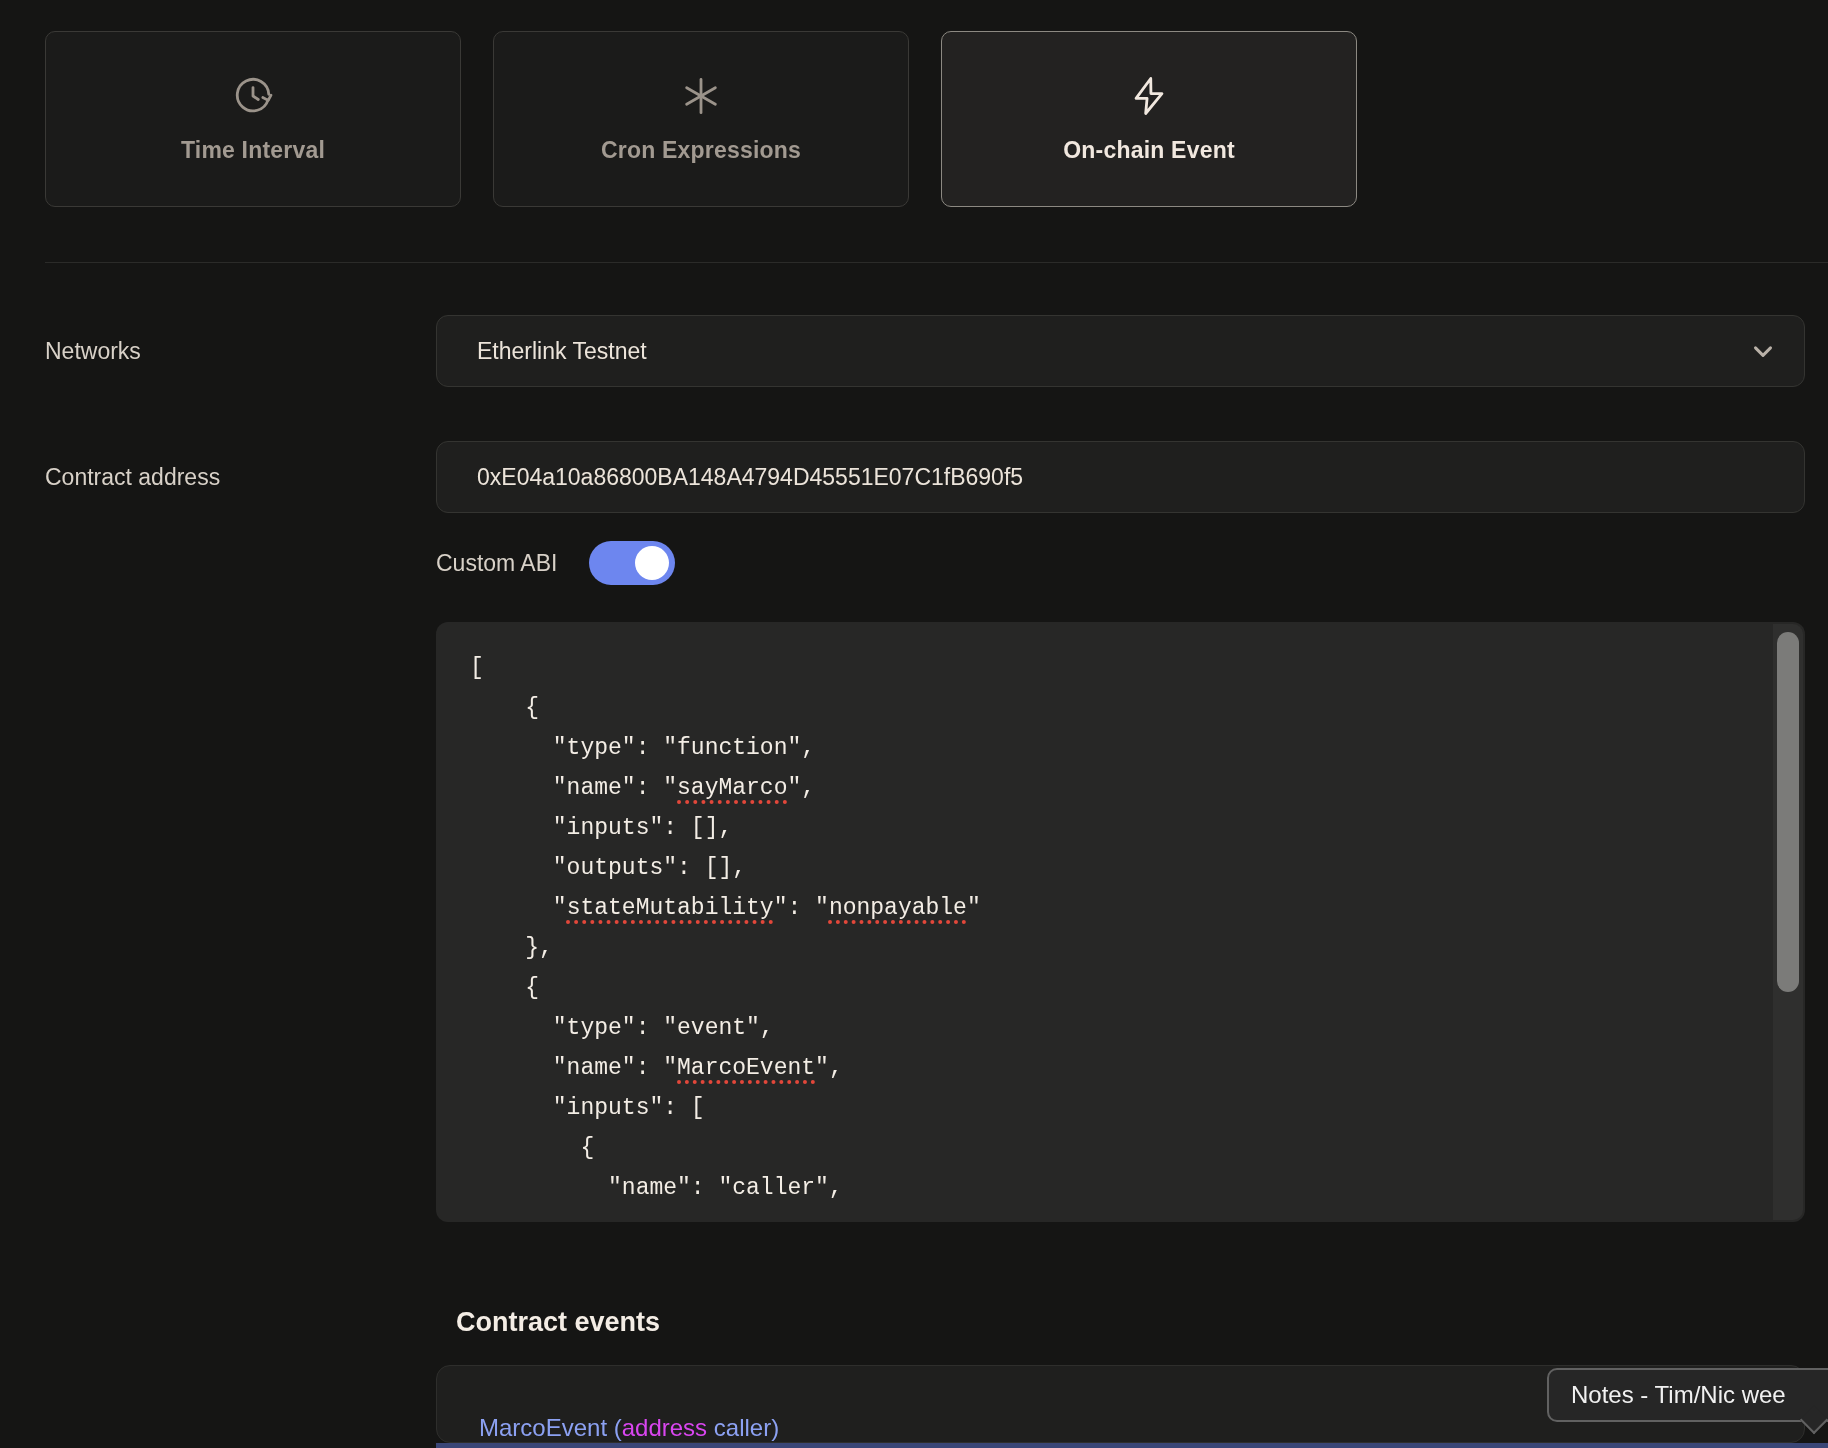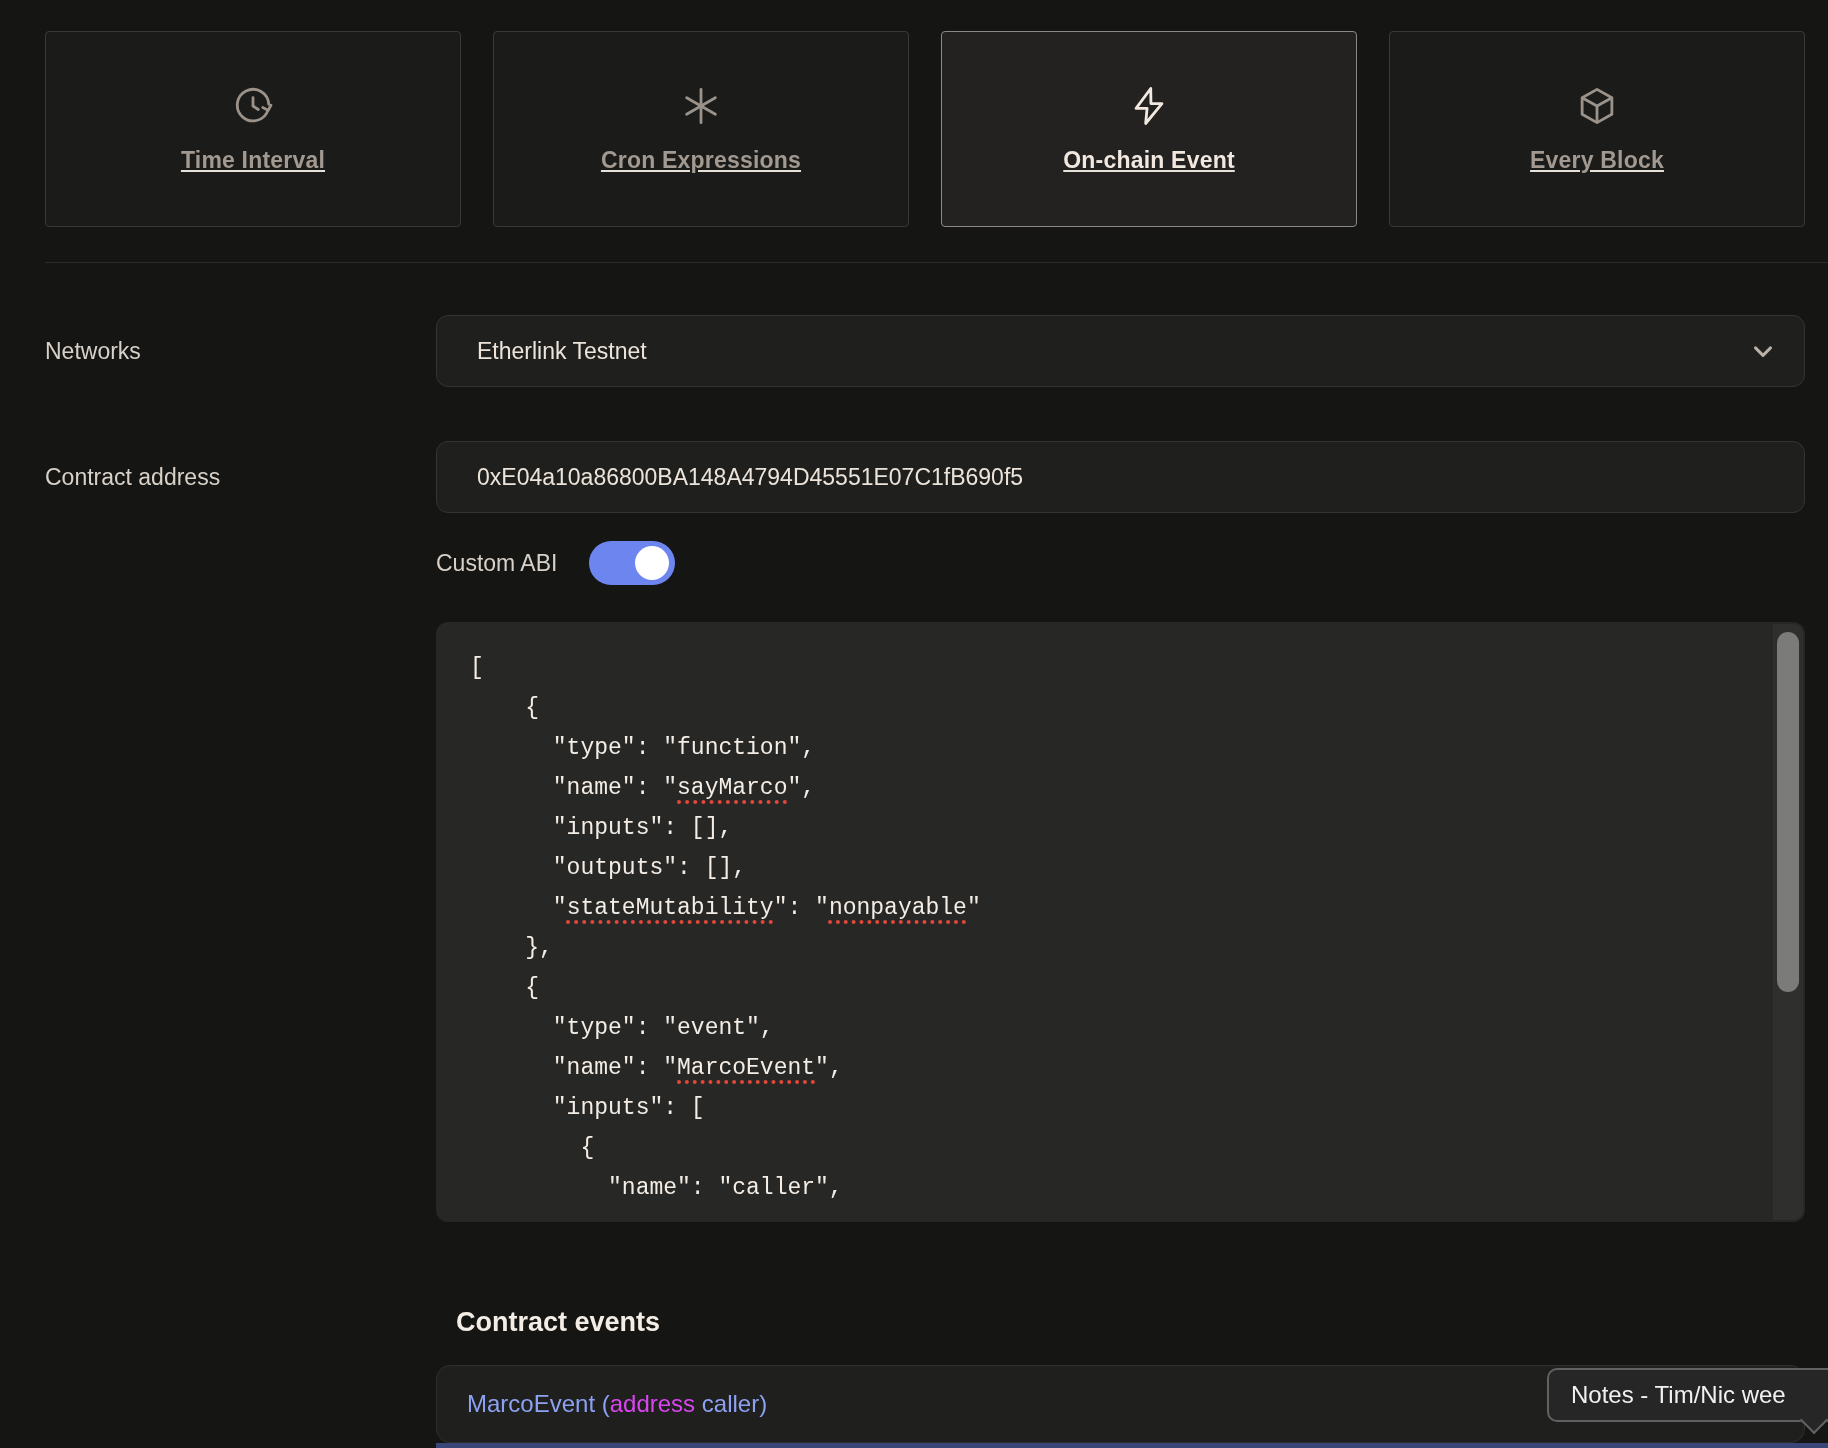--- a/index.html
+++ b/index.html
@@ -1,22 +1,22 @@
 <!DOCTYPE html>
 <html><head>
 <meta charset="utf-8">
 <style>
   * { margin:0; padding:0; box-sizing:border-box; }
   html,body { width:1828px; height:1448px; }
   body { background:#151514; font-family:"Liberation Sans", sans-serif; overflow:hidden; position:relative; color:#e8e1d8; }
 
   
   .cards { position:absolute; left:45px; top:31px; display:flex; gap:32px; }
-  .card { width:416px; height:196px; background:#1b1b1a; border:1px solid #3a3936; border-radius:4px;
-          display:flex; flex-direction:column; align-items:center; justify-content:center; gap:20px; cursor:pointer;text-decoration:underline; }
+  .card { width:416px; height:176px; background:#1b1b1a; border:1px solid #3a3936; border-radius:10px;
+          display:flex; flex-direction:column; align-items:center; justify-content:center; gap:20px; cursor:pointer; }
   .card .icon { width:42px; height:42px; color:#9b938a; display:flex; align-items:center; justify-content:center; }
   .card .label { font-size:23px; font-weight:600; color:#a29a91; letter-spacing:.2px; }
   .card.selected { background:#232221; border:1.5px solid #8c8982; }
   .card.selected .icon { color:#f1e8df; }
   .card.selected .label { color:#f1e8df; }
 
   .divider { position:absolute; top:262px; left:45px; right:0; height:1px; background:#2b2b29; }
 
   
   .form-row { position:absolute; left:45px; width:1760px; display:flex; align-items:center; }
@@ -42,21 +42,21 @@
                 color:#f3ede5; padding:26px 0 0 34px; white-space:pre; }
   .spell { text-decoration:underline; text-decoration-style:dotted; text-decoration-color:#e2473a;
            text-decoration-thickness:3.5px; text-underline-offset:6px; }
   .scrollbar-track { position:absolute; right:2px; top:2px; bottom:2px; width:30px; background:#2f2f2e;
                      border-radius:0 10px 10px 0; }
   .scrollbar-thumb { position:absolute; left:4px; top:8px; width:22px; height:360px; border-radius:11px; background:#7b7b79; }
 
   
   .events-heading { position:absolute; left:456px; top:1307px; font-size:27px; font-weight:700; color:#f4ede5; }
   .event-card { position:absolute; left:436px; top:1365px; width:1369px; height:78px; background:#1f1f1e;
-                border:1px solid #2e2e2c; border-radius:14px; display:flex; align-items:center; padding:0 30px;
+                border:1px solid #2e2e2c; border-radius:14px; display:flex; align-items:flex-end; padding:0 42px;
                 font-size:24px; font-weight:500; cursor:pointer; }
   .ev-name { color:#8ca1f2; white-space:pre; }
   .ev-type { color:#d946ef; white-space:pre; }
 
   .bottom-accent { position:absolute; left:436px; right:0; bottom:0; height:5px; background:#3a4677; }
 
   
   .tooltip { position:absolute; left:1547px; top:1368px; height:54px; width:330px; background:#262626;
              border:2px solid #616161; border-radius:10px; display:flex; align-items:center; padding:0 22px;
              font-size:24px; color:#f1f1f1; white-space:nowrap; z-index:5; }
@@ -90,30 +90,20 @@
     </span>
     <span class="label">Cron Expressions</span>
   </div>
   <div class="card selected">
     <span class="icon">
       <svg width="42" height="42" viewBox="0 0 24 24" fill="none" stroke="currentColor" stroke-width="1.6" stroke-linejoin="round">
         <path d="M13 2 L4.6 13.4 H10.9 L10.1 22 L19.4 10.6 H13.1 Z"></path>
       </svg>
     </span>
     <span class="label">On-chain Event</span>
-  </div>
-  <div class="card">
-    <span class="icon">
-      <svg width="42" height="42" viewBox="0 0 24 24" fill="none" stroke="currentColor" stroke-width="1.6" stroke-linejoin="round">
-        <path d="M12 2.5 L20.5 7.25 V16.75 L12 21.5 L3.5 16.75 V7.25 Z"></path>
-        <path d="M3.5 7.25 L12 12 L20.5 7.25"></path>
-        <path d="M12 12 V21.5"></path>
-      </svg>
-    </span>
-    <span class="label">Every Block</span>
   </div>
 </div>
 
 <div class="divider"></div>
 
 <div class="form-row row-networks">
   <div class="form-label">Networks</div>
   <div class="field">
     <span>Etherlink Testnet</span>
     <span class="chevron">

